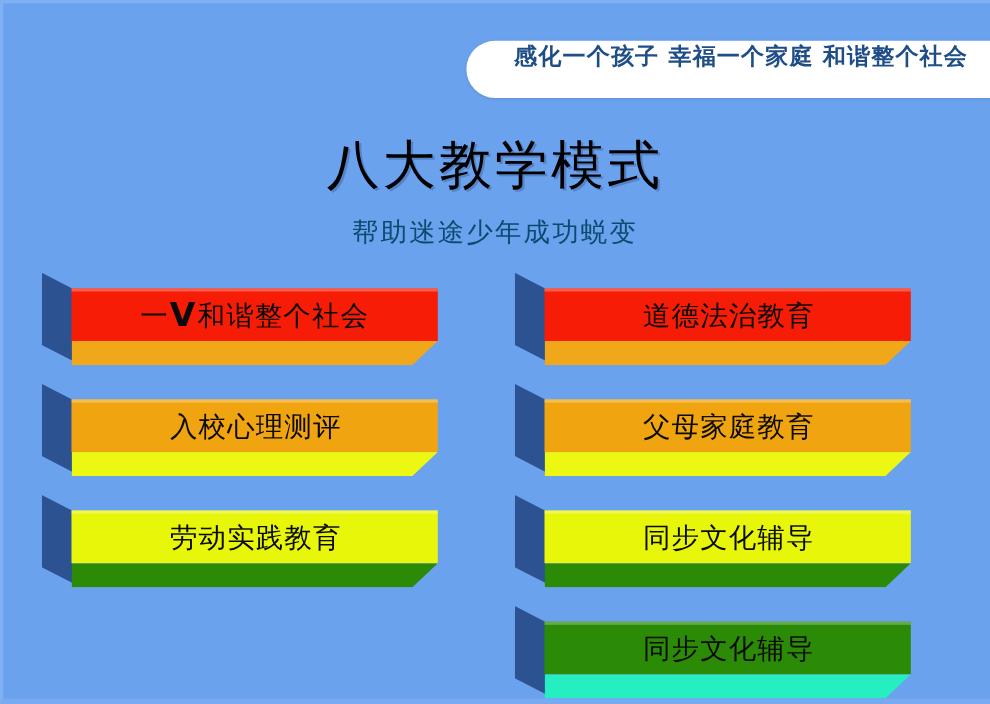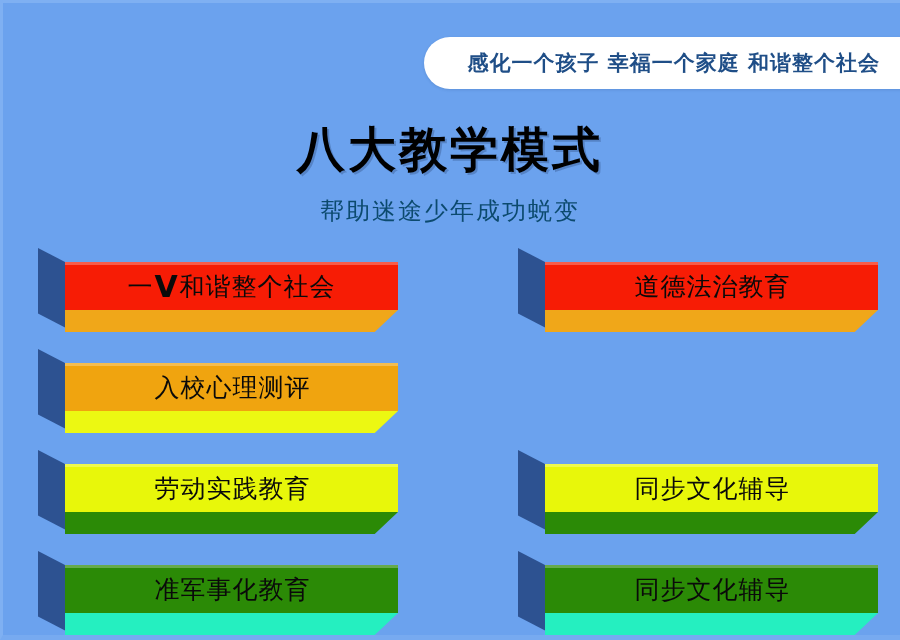--- a/index.html
+++ b/index.html
@@ -45,21 +45,20 @@
     border-radius: 60px 0 0 60px;
     box-shadow: 0 1px 3px rgba(40,70,120,0.18);
   }
   .slogan-pill-inner {
     position: absolute;
     left: 424px;
     top: 37px;
     width: 476px;
     height: 52px;
     display: flex;
-    align-items: center;
     justify-content: flex-end;
     padding-right: 20px;
     box-sizing: border-box;
   }
   .slogan-text {
     font-family: "DejaVu Serif", "Liberation Serif", serif;
     font-weight: bold;
     font-size: 21px;
     letter-spacing: 1px;
     color: #1f4e87;
@@ -67,21 +66,21 @@
   }
 
   
   .main-title {
     position: absolute;
     left: 0;
     top: 118px;
     width: 900px;
     text-align: center;
     font-family: "DejaVu Sans", "Liberation Sans", sans-serif;
-    font-weight: bold;
+    font-weight: normal;
     font-size: 48px;
     letter-spacing: 3px;
     color: #000000;
     text-shadow: 2px 2px 0 rgba(20,40,80,0.25);
   }
   .sub-title {
     position: absolute;
     left: 0;
     top: 195px;
     width: 900px;
@@ -142,21 +141,21 @@
   }
   .bar .label .latin {
     font-family: "DejaVu Sans", "Liberation Sans", sans-serif;
     font-weight: bold;
     font-size: 30px;
     padding: 0 1px;
   }
 
   
   .col-left  { left: 38px; }
-  .col-right { left: 518px; }
+  .col-right { left: 468px; }
   .row-1 { top: 248px; }
   .row-2 { top: 349px; font-family: Liberation Serif, serif; }
   .row-3 { top: 450px; }
   .row-4 { top: 551px; }
 </style>
 </head>
 <body style="background: rgb(107, 162, 238);">
 
 <div id="poster" style="background: rgb(107, 162, 238);">
 
@@ -202,66 +201,66 @@
         <div class="face-hi"></div>
       </div>
     <div class="base" style="background: rgb(43, 138, 6);"></div>
     <div class="label">
       <span></span>
         <span class="latin"></span>
         <span>劳动实践教育</span>
     </div>
   </div>
 
-  <div class="bar col-left row-4">
+
+  <div class="bar col-right row-1">
+    <div class="side" style="background: rgb(45, 82, 145);"></div>
+    <div class="face" style="background: rgb(247, 28, 5);">
+        <div class="face-hi"></div>
+      </div>
+    <div class="base" style="background: rgb(240, 167, 25);"></div>
+    <div class="label">
+      <span></span>
+        <span class="latin"></span>
+        <span>道德法治教育</span>
+    </div>
+  </div>
+
+  <div class="bar col-right row-2">
+    <div class="side" style="background: rgb(45, 82, 145);"></div>
+    <div class="face" style="background: rgb(240, 164, 15);">
+        <div class="face-hi"></div>
+      </div>
+    <div class="base" style="background: rgb(236, 248, 18);"></div>
+    <div class="label">
+      <span></span>
+        <span class="latin"></span>
+        <span>父母家庭教育</span>
+    </div>
+  </div>
+
+  <div class="bar col-right row-3">
+    <div class="side" style="background: rgb(45, 82, 145);"></div>
+    <div class="face" style="background: rgb(232, 247, 10);">
+        <div class="face-hi"></div>
+      </div>
+    <div class="base" style="background: rgb(43, 138, 6);"></div>
+    <div class="label">
+      <span></span>
+        <span class="latin"></span>
+        <span>同步文化辅导</span>
+    </div>
+  </div>
+
+  <div class="bar col-right row-4">
     <div class="side" style="background: rgb(45, 82, 145);"></div>
     <div class="face" style="background: rgb(43, 138, 6);">
         <div class="face-hi"></div>
       </div>
     <div class="base" style="background: rgb(37, 239, 192);"></div>
     <div class="label">
       <span></span>
         <span class="latin"></span>
-        <span>准军事化教育</span>
-    </div>
-  </div>
-
-  <div class="bar col-right row-1">
-    <div class="side" style="background: rgb(45, 82, 145);"></div>
-    <div class="face" style="background: rgb(247, 28, 5);">
-        <div class="face-hi"></div>
-      </div>
-    <div class="base" style="background: rgb(240, 167, 25);"></div>
-    <div class="label">
-      <span></span>
-        <span class="latin"></span>
-        <span>道德法治教育</span>
-    </div>
-  </div>
-
-
-  <div class="bar col-right row-3">
-    <div class="side" style="background: rgb(45, 82, 145);"></div>
-    <div class="face" style="background: rgb(232, 247, 10);">
-        <div class="face-hi"></div>
-      </div>
-    <div class="base" style="background: rgb(43, 138, 6);"></div>
-    <div class="label">
-      <span></span>
-        <span class="latin"></span>
         <span>同步文化辅导</span>
     </div>
   </div>
 
-  <div class="bar col-right row-4">
-    <div class="side" style="background: rgb(45, 82, 145);"></div>
-    <div class="face" style="background: rgb(43, 138, 6);">
-        <div class="face-hi"></div>
-      </div>
-    <div class="base" style="background: rgb(37, 239, 192);"></div>
-    <div class="label">
-      <span></span>
-        <span class="latin"></span>
-        <span>同步文化辅导</span>
-    </div>
-  </div>
-
 </div>
 
 </body></html>

